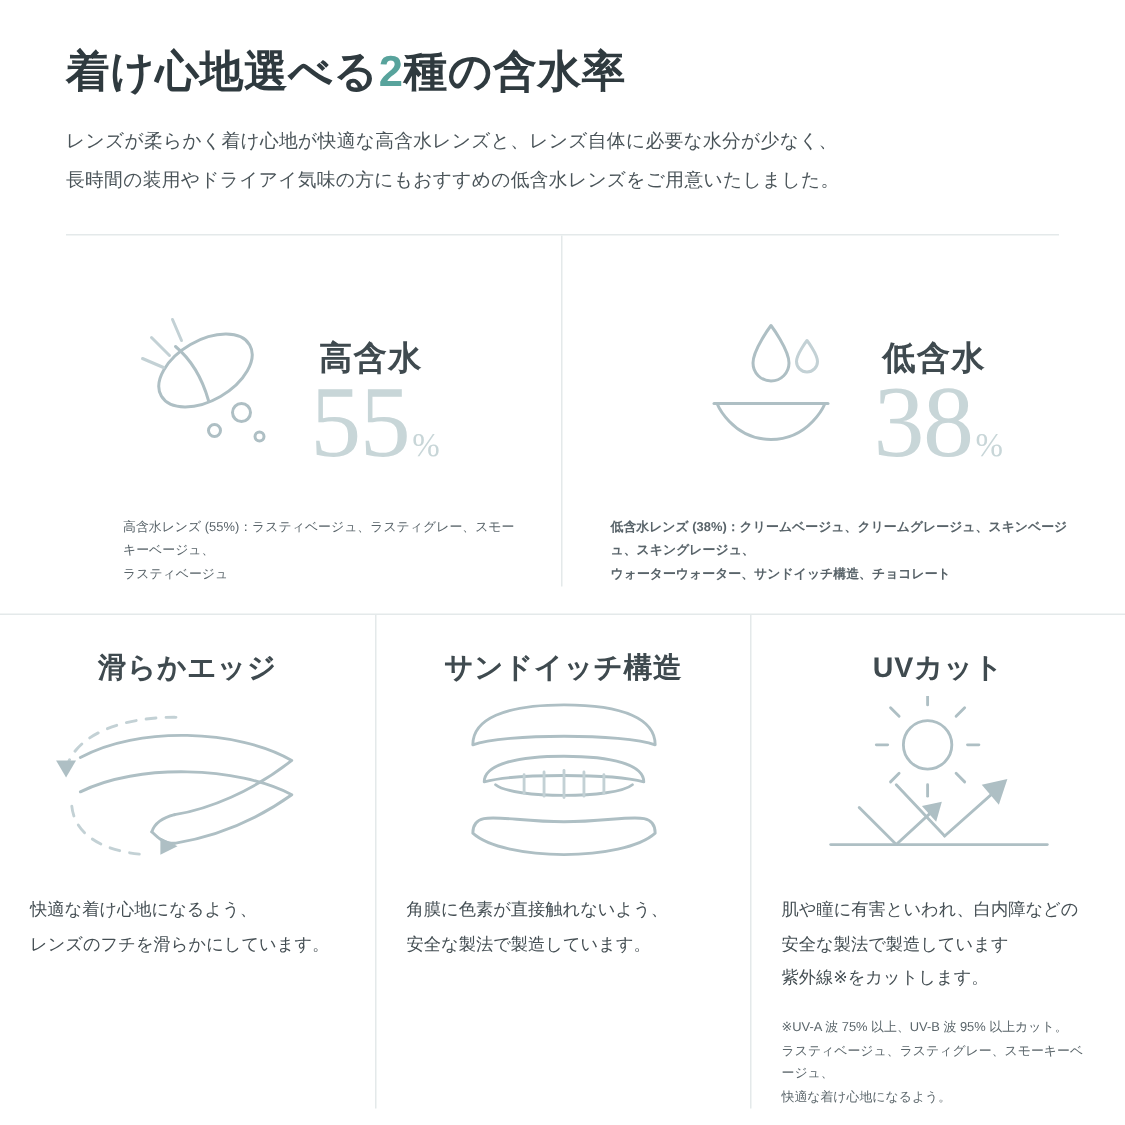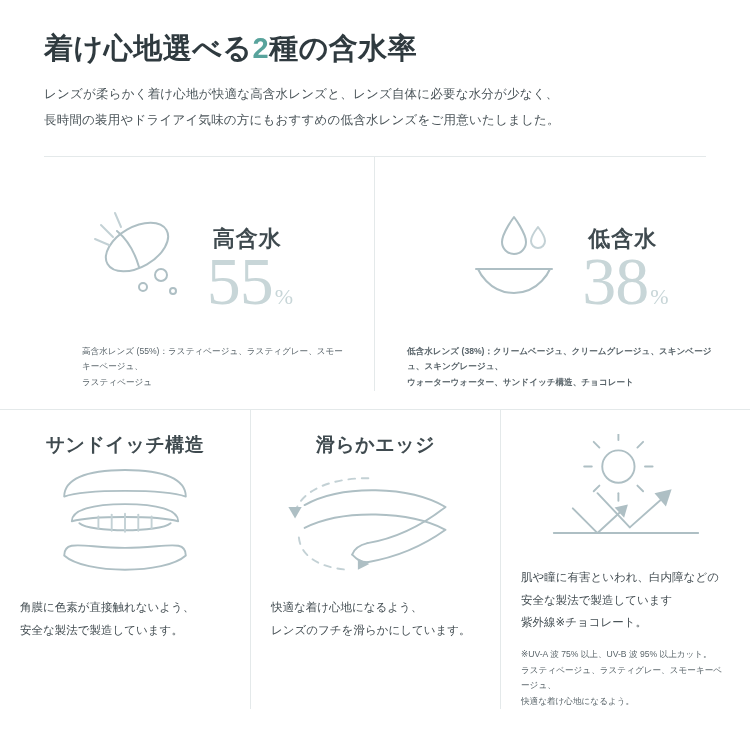--- a/index.html
+++ b/index.html
@@ -204,20 +204,40 @@
         </div>
       </div>
       <div class="w-note">
         <span>低含水レンズ (38%)：クリームベージュ、クリームグレージュ、スキンベージュ、スキングレージュ、</span><br>
         <span>ウォーターウォーター、サンドイッチ構造、チョコレート</span>
       </div>
     </div>
   </div>
 
   <div class="features">
+
+    <div class="feature">
+      <div class="f-title">滑らかエッジ</div>
+      <div class="f-icon">
+        <svg viewBox="0 0 210 120" width="200" height="118" aria-hidden="true">
+          <path class="ink" d="M30 38 C70 16 140 18 178 40 C150 62 120 74 96 78"></path>
+          <path class="ink" d="M30 62 C70 42 140 44 178 64 C150 84 120 94 96 98"></path>
+          <path class="ink" d="M96 78 C88 80 82 84 80 90"></path>
+          <path class="ink" d="M96 98 C88 98 84 94 80 90"></path>
+          <path class="ink ink-l" stroke-dasharray="7 7" d="M20 46 C26 22 60 8 104 10"></path>
+          <path class="ink ink-l" stroke-dasharray="7 7" d="M24 72 C26 92 46 104 76 106"></path>
+          <path class="ink-f" d="M20 52 l-7 -12 l14 0 Z"></path>
+          <path class="ink-f" d="M86 106 l12 -6 l-12 -6 Z"></path>
+        </svg>
+      </div>
+      <div class="f-desc">
+        <span>快適な着け心地になるよう、</span><br>
+        <span>レンズのフチを滑らかにしています。</span>
+      </div>
+    </div>
 
     <div class="feature">
       <div class="f-title">サンドイッチ構造</div>
       <div class="f-icon">
         <svg viewBox="0 0 200 130" width="190" height="124" aria-hidden="true">
           <path class="ink" d="M36 34 C36 16 58 6 100 6 C142 6 164 16 164 34 C142 26 58 26 36 34 Z"></path>
           <path class="ink" d="M44 60 C44 48 66 42 100 42 C134 42 156 48 156 60 C134 54 66 54 44 60 Z"></path>
           <path class="ink" d="M52 62 C64 72 136 72 148 62"></path>
           <path class="ink ink-l" d="M72 55 L72 68"></path>
           <path class="ink ink-l" d="M86 53 L86 70"></path>
@@ -227,40 +247,21 @@
           <path class="ink" d="M36 96 C36 78 58 88 100 88 C142 88 164 78 164 96 C142 116 58 116 36 96 Z"></path>
         </svg>
       </div>
       <div class="f-desc">
         <span>角膜に色素が直接触れないよう、</span><br>
         <span>安全な製法で製造しています。</span>
       </div>
     </div>
 
     <div class="feature">
-      <div class="f-title">滑らかエッジ</div>
-      <div class="f-icon">
-        <svg viewBox="0 0 210 120" width="200" height="118" aria-hidden="true">
-          <path class="ink" d="M30 38 C70 16 140 18 178 40 C150 62 120 74 96 78"></path>
-          <path class="ink" d="M30 62 C70 42 140 44 178 64 C150 84 120 94 96 98"></path>
-          <path class="ink" d="M96 78 C88 80 82 84 80 90"></path>
-          <path class="ink" d="M96 98 C88 98 84 94 80 90"></path>
-          <path class="ink ink-l" stroke-dasharray="7 7" d="M20 46 C26 22 60 8 104 10"></path>
-          <path class="ink ink-l" stroke-dasharray="7 7" d="M24 72 C26 92 46 104 76 106"></path>
-          <path class="ink-f" d="M20 52 l-7 -12 l14 0 Z"></path>
-          <path class="ink-f" d="M86 106 l12 -6 l-12 -6 Z"></path>
-        </svg>
-      </div>
-      <div class="f-desc">
-        <span>快適な着け心地になるよう、</span><br>
-        <span>レンズのフチを滑らかにしています。</span>
-      </div>
-    </div>
-
-    <div class="feature">
+      <div class="f-title">UVカット</div>
       <div class="f-icon">
         <svg viewBox="0 0 200 130" width="190" height="124" aria-hidden="true">
           <circle class="ink" cx="92" cy="34" r="17"></circle>
           <g class="ink">
             <path d="M92 6 L92 -2"></path>
             <path d="M92 62 L92 70"></path>
             <path d="M64 34 L56 34"></path>
             <path d="M120 34 L128 34"></path>
             <path d="M72 14 L66 8"></path>
             <path d="M112 14 L118 8"></path>
@@ -272,21 +273,21 @@
           <path class="ink" d="M104 98 L140 66"></path>
           <path class="ink-f" d="M142 76 l6 -18 l-18 4 Z"></path>
           <path class="ink" d="M44 78 L70 104"></path>
           <path class="ink" d="M70 104 L96 80"></path>
           <path class="ink-f" d="M98 88 l4 -14 l-14 3 Z"></path>
         </svg>
       </div>
       <div class="f-desc">
         <span>肌や瞳に有害といわれ、白内障などの</span><br>
         <span>安全な製法で製造しています</span><br>
-        <span>紫外線※チョコレート。</span>
+        <span>紫外線※をカットします。</span>
       </div>
       <div class="f-foot">
         <span>※UV-A 波 75% 以上、UV-B 波 95% 以上カット。</span><br>
         <span>ラスティベージュ、ラスティグレー、スモーキーベージュ、</span><br>
         <span>快適な着け心地になるよう。</span>
       </div>
     </div>
   </div>
 
 </div>

